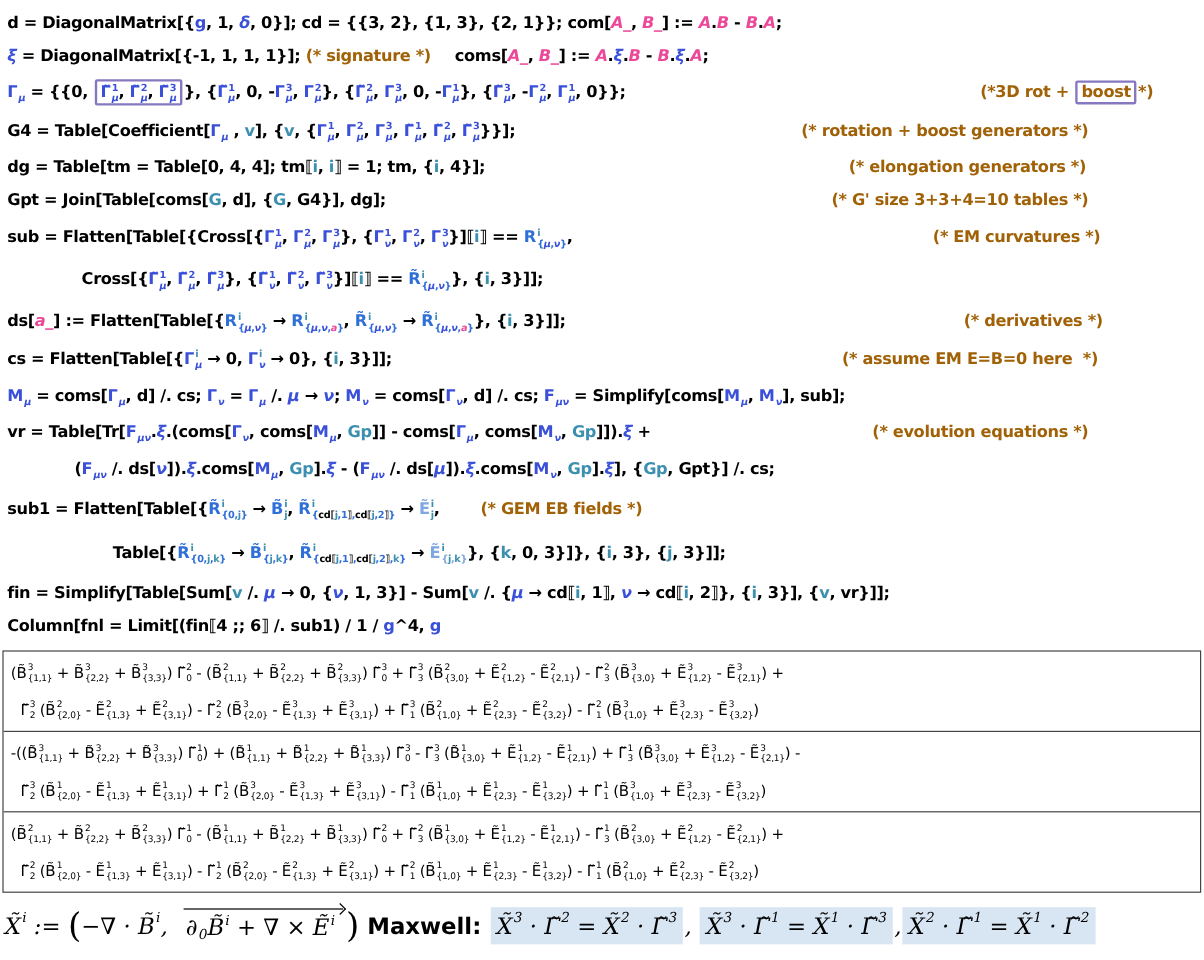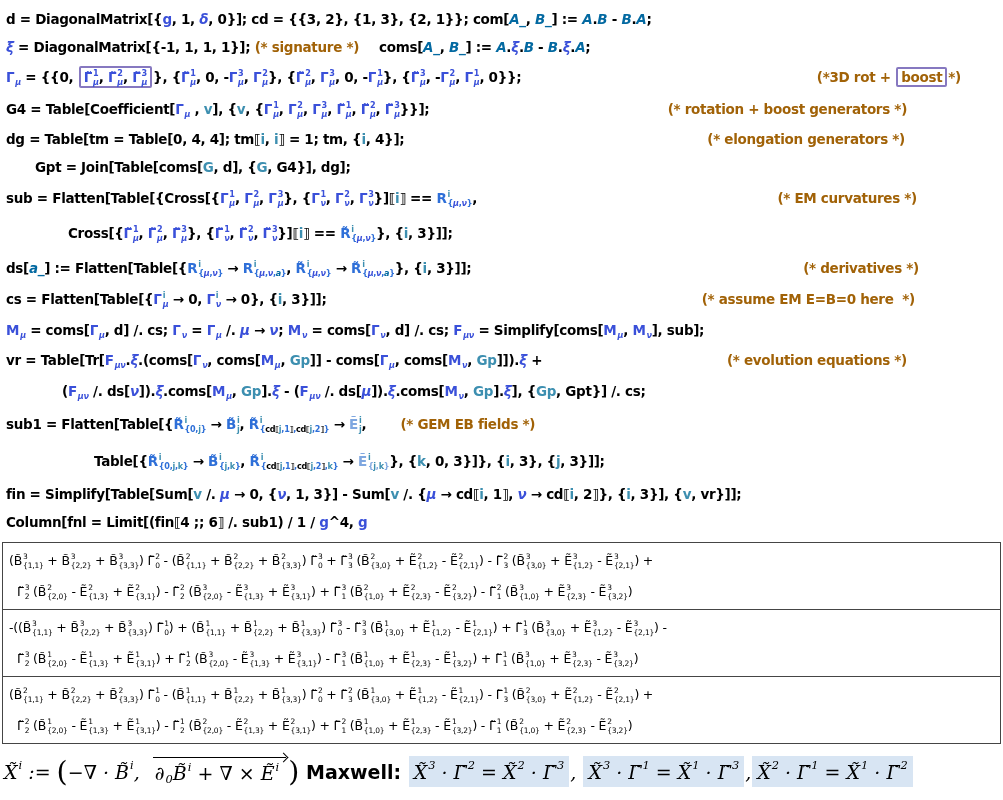--- a/index.html
+++ b/index.html
@@ -6,21 +6,21 @@
   .page{position:relative;width:1003px;height:760px;background:#fff;font-family:"DejaVu Sans",sans-serif;}
   .code{padding:5px 6px 0 6px;font-weight:bold;font-size:13.5px;letter-spacing:-0.3px;}
   .line{display:flex;align-items:center;white-space:pre;}
   .fill{flex:1 1 auto;min-width:6px;}
   .gap{flex:0 0 auto;}
   .c-k{color:#000;}
   .c-b{color:#3a50d9;}
   .c-B{color:#2e6fd8;}
   .c-e{color:#7fa7e0;}
   .c-bi{color:#3a50d9;font-style:italic;}
-  .c-g{color:#0369a1;font-style:italic;}
+  .c-g{color:#ec4899;font-style:italic;}
   .c-t{color:#3d8fb0;}
   .c-m{color:#a16207;}
   .c-mx{font-family:"DejaVu Sans",sans-serif;font-style:normal;font-weight:bold;color:#000000;}
   .c-big{font-size:1.5em;font-style:normal;font-weight:normal;}
   .box{display:inline-flex;align-items:center;border:2px solid #8678c0;border-radius:2px;padding:0 3px;margin:0 1px;}
   .sc{display:inline-flex;align-items:center;}
   .stk{display:inline-flex;flex-direction:column;justify-content:center;font-size:0.6em;line-height:1.05;margin-left:1px;transform:translateY(0.5px);}
   .srow{display:flex;height:1.1em;align-items:center;}
   .outwrap{margin:6px 2px 0 2px;border:1.2px solid #454545;font-weight:normal;font-size:12.5px;letter-spacing:-0.2px;}
   .orow{padding:2px 6px;border-bottom:1.2px solid #454545;}
@@ -34,21 +34,21 @@
 </head>
 <body>
 
 <div class="page">
   <div class="code" id="code">
       <div class="line" style="height: 28px;"><span class="c-k">d = DiagonalMatrix[{</span><span class="c-b">g</span><span class="c-k">, 1, </span><span class="c-bi">δ</span><span class="c-k">, 0}]; cd = {{3, 2}, {1, 3}, {2, 1}}; com[</span><span class="c-g">A_</span><span class="c-k">, </span><span class="c-g">B_</span><span class="c-k">] := </span><span class="c-g">A</span><span class="c-k">.</span><span class="c-g">B</span><span class="c-k"> - </span><span class="c-g">B</span><span class="c-k">.</span><span class="c-g">A</span><span class="c-k">;</span></div>
       <div class="line" style="height: 28px;"><span class="c-bi">ξ</span><span class="c-k"> = DiagonalMatrix[{-1, 1, 1, 1}]; </span><span class="c-m">(* signature *)</span><span class="gap" style="flex: 0 0 20px;"></span><span class="c-k">coms[</span><span class="c-g">A_</span><span class="c-k">, </span><span class="c-g">B_</span><span class="c-k">] := </span><span class="c-g">A</span><span class="c-k">.</span><span class="c-bi">ξ</span><span class="c-k">.</span><span class="c-g">B</span><span class="c-k"> - </span><span class="c-g">B</span><span class="c-k">.</span><span class="c-bi">ξ</span><span class="c-k">.</span><span class="c-g">A</span><span class="c-k">;</span></div>
       <div class="line" style="height: 32px;"><span class="sc"><span class="c-b">Γ</span><span class="stk"><span class="srow"></span><span class="srow"><span class="c-bi">μ</span></span></span></span><span class="c-k"> = {{0, </span><span class="box"><span class="sc"><span class="c-b">Γ̃</span><span class="stk"><span class="srow"><span class="c-b">1</span></span><span class="srow"><span class="c-bi">μ</span></span></span></span><span class="c-k">, </span><span class="sc"><span class="c-b">Γ̃</span><span class="stk"><span class="srow"><span class="c-b">2</span></span><span class="srow"><span class="c-bi">μ</span></span></span></span><span class="c-k">, </span><span class="sc"><span class="c-b">Γ̃</span><span class="stk"><span class="srow"><span class="c-b">3</span></span><span class="srow"><span class="c-bi">μ</span></span></span></span></span><span class="c-k">}, {</span><span class="sc"><span class="c-b">Γ̃</span><span class="stk"><span class="srow"><span class="c-b">1</span></span><span class="srow"><span class="c-bi">μ</span></span></span></span><span class="c-k">, 0, -</span><span class="sc"><span class="c-b">Γ</span><span class="stk"><span class="srow"><span class="c-b">3</span></span><span class="srow"><span class="c-bi">μ</span></span></span></span><span class="c-k">, </span><span class="sc"><span class="c-b">Γ</span><span class="stk"><span class="srow"><span class="c-b">2</span></span><span class="srow"><span class="c-bi">μ</span></span></span></span><span class="c-k">}, {</span><span class="sc"><span class="c-b">Γ̃</span><span class="stk"><span class="srow"><span class="c-b">2</span></span><span class="srow"><span class="c-bi">μ</span></span></span></span><span class="c-k">, </span><span class="sc"><span class="c-b">Γ</span><span class="stk"><span class="srow"><span class="c-b">3</span></span><span class="srow"><span class="c-bi">μ</span></span></span></span><span class="c-k">, 0, -</span><span class="sc"><span class="c-b">Γ</span><span class="stk"><span class="srow"><span class="c-b">1</span></span><span class="srow"><span class="c-bi">μ</span></span></span></span><span class="c-k">}, {</span><span class="sc"><span class="c-b">Γ̃</span><span class="stk"><span class="srow"><span class="c-b">3</span></span><span class="srow"><span class="c-bi">μ</span></span></span></span><span class="c-k">, -</span><span class="sc"><span class="c-b">Γ</span><span class="stk"><span class="srow"><span class="c-b">2</span></span><span class="srow"><span class="c-bi">μ</span></span></span></span><span class="c-k">, </span><span class="sc"><span class="c-b">Γ</span><span class="stk"><span class="srow"><span class="c-b">1</span></span><span class="srow"><span class="c-bi">μ</span></span></span></span><span class="c-k">, 0}};</span><span class="fill"></span><span class="c-m">(*3D rot + </span><span class="box"><span class="c-m">boost</span></span><span class="c-m">*)</span><span class="gap" style="flex: 0 0 36px;"></span></div>
       <div class="line" style="height: 32px;"><span class="c-k">G4 = Table[Coefficient[</span><span class="sc"><span class="c-b">Γ</span><span class="stk"><span class="srow"></span><span class="srow"><span class="c-bi">μ</span></span></span></span><span class="c-k"> , </span><span class="c-t">v</span><span class="c-k">], {</span><span class="c-t">v</span><span class="c-k">, {</span><span class="sc"><span class="c-b">Γ</span><span class="stk"><span class="srow"><span class="c-b">1</span></span><span class="srow"><span class="c-bi">μ</span></span></span></span><span class="c-k">, </span><span class="sc"><span class="c-b">Γ</span><span class="stk"><span class="srow"><span class="c-b">2</span></span><span class="srow"><span class="c-bi">μ</span></span></span></span><span class="c-k">, </span><span class="sc"><span class="c-b">Γ</span><span class="stk"><span class="srow"><span class="c-b">3</span></span><span class="srow"><span class="c-bi">μ</span></span></span></span><span class="c-k">, </span><span class="sc"><span class="c-b">Γ̃</span><span class="stk"><span class="srow"><span class="c-b">1</span></span><span class="srow"><span class="c-bi">μ</span></span></span></span><span class="c-k">, </span><span class="sc"><span class="c-b">Γ̃</span><span class="stk"><span class="srow"><span class="c-b">2</span></span><span class="srow"><span class="c-bi">μ</span></span></span></span><span class="c-k">, </span><span class="sc"><span class="c-b">Γ̃</span><span class="stk"><span class="srow"><span class="c-b">3</span></span><span class="srow"><span class="c-bi">μ</span></span></span></span><span class="c-k">}}];</span><span class="fill"></span><span class="c-m">(* rotation + boost generators *)</span><span class="gap" style="flex: 0 0 90px;"></span></div>
       <div class="line" style="height: 28px;"><span class="c-k">dg = Table[tm = Table[0, 4, 4]; tm⟦</span><span class="c-t">i</span><span class="c-k">, </span><span class="c-t">i</span><span class="c-k">⟧ = 1; tm, {</span><span class="c-t">i</span><span class="c-k">, 4}];</span><span class="fill"></span><span class="c-m">(* elongation generators *)</span><span class="gap" style="flex: 0 0 92px;"></span></div>
-      <div class="line" style="height: 27px; margin-left: 29px;"><span class="c-k">Gpt = Join[Table[coms[</span><span class="c-t">G</span><span class="c-k">, d], {</span><span class="c-t">G</span><span class="c-k">, G4}], dg];</span><span class="fill"></span><span class="gap" style="flex: 0 0 90px;"></span></div>
+      <div class="line" style="height: 27px;"><span class="c-k">Gpt = Join[Table[coms[</span><span class="c-t">G</span><span class="c-k">, d], {</span><span class="c-t">G</span><span class="c-k">, G4}], dg];</span><span class="fill"></span><span class="c-m">(* G' size 3+3+4=10 tables *)</span><span class="gap" style="flex: 0 0 90px;"></span></div>
       <div class="line" style="height: 35px;"><span class="c-k">sub = Flatten[Table[{Cross[{</span><span class="sc"><span class="c-b">Γ</span><span class="stk"><span class="srow"><span class="c-b">1</span></span><span class="srow"><span class="c-bi">μ</span></span></span></span><span class="c-k">, </span><span class="sc"><span class="c-b">Γ</span><span class="stk"><span class="srow"><span class="c-b">2</span></span><span class="srow"><span class="c-bi">μ</span></span></span></span><span class="c-k">, </span><span class="sc"><span class="c-b">Γ</span><span class="stk"><span class="srow"><span class="c-b">3</span></span><span class="srow"><span class="c-bi">μ</span></span></span></span><span class="c-k">}, {</span><span class="sc"><span class="c-b">Γ</span><span class="stk"><span class="srow"><span class="c-b">1</span></span><span class="srow"><span class="c-bi">ν</span></span></span></span><span class="c-k">, </span><span class="sc"><span class="c-b">Γ</span><span class="stk"><span class="srow"><span class="c-b">2</span></span><span class="srow"><span class="c-bi">ν</span></span></span></span><span class="c-k">, </span><span class="sc"><span class="c-b">Γ</span><span class="stk"><span class="srow"><span class="c-b">3</span></span><span class="srow"><span class="c-bi">ν</span></span></span></span><span class="c-k">}]⟦</span><span class="c-t">i</span><span class="c-k">⟧ == </span><span class="sc"><span class="c-B">R</span><span class="stk"><span class="srow"><span class="c-t">i</span></span><span class="srow"><span class="c-B">{</span><span class="c-bi">μ</span><span class="c-B">,</span><span class="c-bi">ν</span><span class="c-B">}</span></span></span></span><span class="c-k">,</span><span class="fill"></span><span class="c-m">(* EM curvatures *)</span><span class="gap" style="flex: 0 0 80px;"></span></div>
       <div class="line" style="height: 36px;"><span class="gap" style="flex: 0 0 62px;"></span><span class="c-k">Cross[{</span><span class="sc"><span class="c-b">Γ̃</span><span class="stk"><span class="srow"><span class="c-b">1</span></span><span class="srow"><span class="c-bi">μ</span></span></span></span><span class="c-k">, </span><span class="sc"><span class="c-b">Γ̃</span><span class="stk"><span class="srow"><span class="c-b">2</span></span><span class="srow"><span class="c-bi">μ</span></span></span></span><span class="c-k">, </span><span class="sc"><span class="c-b">Γ̃</span><span class="stk"><span class="srow"><span class="c-b">3</span></span><span class="srow"><span class="c-bi">μ</span></span></span></span><span class="c-k">}, {</span><span class="sc"><span class="c-b">Γ̃</span><span class="stk"><span class="srow"><span class="c-b">1</span></span><span class="srow"><span class="c-bi">ν</span></span></span></span><span class="c-k">, </span><span class="sc"><span class="c-b">Γ̃</span><span class="stk"><span class="srow"><span class="c-b">2</span></span><span class="srow"><span class="c-bi">ν</span></span></span></span><span class="c-k">, </span><span class="sc"><span class="c-b">Γ̃</span><span class="stk"><span class="srow"><span class="c-b">3</span></span><span class="srow"><span class="c-bi">ν</span></span></span></span><span class="c-k">}]⟦</span><span class="c-t">i</span><span class="c-k">⟧ == </span><span class="sc"><span class="c-B">R̃</span><span class="stk"><span class="srow"><span class="c-t">i</span></span><span class="srow"><span class="c-B">{</span><span class="c-bi">μ</span><span class="c-B">,</span><span class="c-bi">ν</span><span class="c-B">}</span></span></span></span><span class="c-k">}, {</span><span class="c-t">i</span><span class="c-k">, 3}]];</span></div>
       <div class="line" style="height: 33px;"><span class="c-k">ds[</span><span class="c-g">a_</span><span class="c-k">] := Flatten[Table[{</span><span class="sc"><span class="c-B">R</span><span class="stk"><span class="srow"><span class="c-t">i</span></span><span class="srow"><span class="c-B">{</span><span class="c-bi">μ</span><span class="c-B">,</span><span class="c-bi">ν</span><span class="c-B">}</span></span></span></span><span class="c-k"> → </span><span class="sc"><span class="c-B">R</span><span class="stk"><span class="srow"><span class="c-t">i</span></span><span class="srow"><span class="c-B">{</span><span class="c-bi">μ</span><span class="c-B">,</span><span class="c-bi">ν</span><span class="c-B">,</span><span class="c-g">a</span><span class="c-B">}</span></span></span></span><span class="c-k">, </span><span class="sc"><span class="c-B">R̃</span><span class="stk"><span class="srow"><span class="c-t">i</span></span><span class="srow"><span class="c-B">{</span><span class="c-bi">μ</span><span class="c-B">,</span><span class="c-bi">ν</span><span class="c-B">}</span></span></span></span><span class="c-k"> → </span><span class="sc"><span class="c-B">R̃</span><span class="stk"><span class="srow"><span class="c-t">i</span></span><span class="srow"><span class="c-B">{</span><span class="c-bi">μ</span><span class="c-B">,</span><span class="c-bi">ν</span><span class="c-B">,</span><span class="c-g">a</span><span class="c-B">}</span></span></span></span><span class="c-k">}, {</span><span class="c-t">i</span><span class="c-k">, 3}]];</span><span class="fill"></span><span class="c-m">(* derivatives *)</span><span class="gap" style="flex: 0 0 78px;"></span></div>
       <div class="line" style="height: 30px;"><span class="c-k">cs = Flatten[Table[{</span><span class="sc"><span class="c-b">Γ</span><span class="stk"><span class="srow"><span class="c-t">i</span></span><span class="srow"><span class="c-bi">μ</span></span></span></span><span class="c-k"> → 0, </span><span class="sc"><span class="c-b">Γ</span><span class="stk"><span class="srow"><span class="c-t">i</span></span><span class="srow"><span class="c-bi">ν</span></span></span></span><span class="c-k"> → 0}, {</span><span class="c-t">i</span><span class="c-k">, 3}]];</span><span class="fill"></span><span class="c-m">(* assume EM E=B=0 here  *)</span><span class="gap" style="flex: 0 0 82px;"></span></div>
       <div class="line" style="height: 31px;"><span class="sc"><span class="c-b">M</span><span class="stk"><span class="srow"></span><span class="srow"><span class="c-bi">μ</span></span></span></span><span class="c-k"> = coms[</span><span class="sc"><span class="c-b">Γ</span><span class="stk"><span class="srow"></span><span class="srow"><span class="c-bi">μ</span></span></span></span><span class="c-k">, d] /. cs; </span><span class="sc"><span class="c-b">Γ</span><span class="stk"><span class="srow"></span><span class="srow"><span class="c-bi">ν</span></span></span></span><span class="c-k"> = </span><span class="sc"><span class="c-b">Γ</span><span class="stk"><span class="srow"></span><span class="srow"><span class="c-bi">μ</span></span></span></span><span class="c-k"> /. </span><span class="c-bi">μ</span><span class="c-k"> → </span><span class="c-bi">ν</span><span class="c-k">; </span><span class="sc"><span class="c-b">M</span><span class="stk"><span class="srow"></span><span class="srow"><span class="c-bi">ν</span></span></span></span><span class="c-k"> = coms[</span><span class="sc"><span class="c-b">Γ</span><span class="stk"><span class="srow"></span><span class="srow"><span class="c-bi">ν</span></span></span></span><span class="c-k">, d] /. cs; </span><span class="sc"><span class="c-b">F</span><span class="stk"><span class="srow"></span><span class="srow"><span class="c-bi">μ</span><span class="c-bi">ν</span></span></span></span><span class="c-k"> = Simplify[coms[</span><span class="sc"><span class="c-b">M</span><span class="stk"><span class="srow"></span><span class="srow"><span class="c-bi">μ</span></span></span></span><span class="c-k">, </span><span class="sc"><span class="c-b">M</span><span class="stk"><span class="srow"></span><span class="srow"><span class="c-bi">ν</span></span></span></span><span class="c-k">], sub];</span></div>
       <div class="line" style="height: 30px;"><span class="c-k">vr = Table[Tr[</span><span class="sc"><span class="c-b">F</span><span class="stk"><span class="srow"></span><span class="srow"><span class="c-bi">μ</span><span class="c-bi">ν</span></span></span></span><span class="c-k">.</span><span class="c-bi">ξ</span><span class="c-k">.(coms[</span><span class="sc"><span class="c-b">Γ</span><span class="stk"><span class="srow"></span><span class="srow"><span class="c-bi">ν</span></span></span></span><span class="c-k">, coms[</span><span class="sc"><span class="c-b">M</span><span class="stk"><span class="srow"></span><span class="srow"><span class="c-bi">μ</span></span></span></span><span class="c-k">, </span><span class="c-t">Gp</span><span class="c-k">]] - coms[</span><span class="sc"><span class="c-b">Γ</span><span class="stk"><span class="srow"></span><span class="srow"><span class="c-bi">μ</span></span></span></span><span class="c-k">, coms[</span><span class="sc"><span class="c-b">M</span><span class="stk"><span class="srow"></span><span class="srow"><span class="c-bi">ν</span></span></span></span><span class="c-k">, </span><span class="c-t">Gp</span><span class="c-k">]]).</span><span class="c-bi">ξ</span><span class="c-k"> + </span><span class="fill"></span><span class="c-m">(* evolution equations *)</span><span class="gap" style="flex: 0 0 90px;"></span></div>
       <div class="line" style="height: 31px;"><span class="gap" style="flex: 0 0 56px;"></span><span class="c-k">(</span><span class="sc"><span class="c-b">F</span><span class="stk"><span class="srow"></span><span class="srow"><span class="c-bi">μ</span><span class="c-bi">ν</span></span></span></span><span class="c-k"> /. ds[</span><span class="c-bi">ν</span><span class="c-k">]).</span><span class="c-bi">ξ</span><span class="c-k">.coms[</span><span class="sc"><span class="c-b">M</span><span class="stk"><span class="srow"></span><span class="srow"><span class="c-bi">μ</span></span></span></span><span class="c-k">, </span><span class="c-t">Gp</span><span class="c-k">].</span><span class="c-bi">ξ</span><span class="c-k"> - (</span><span class="sc"><span class="c-b">F</span><span class="stk"><span class="srow"></span><span class="srow"><span class="c-bi">μ</span><span class="c-bi">ν</span></span></span></span><span class="c-k"> /. ds[</span><span class="c-bi">μ</span><span class="c-k">]).</span><span class="c-bi">ξ</span><span class="c-k">.coms[</span><span class="sc"><span class="c-b">M</span><span class="stk"><span class="srow"></span><span class="srow"><span class="c-bi">ν</span></span></span></span><span class="c-k">, </span><span class="c-t">Gp</span><span class="c-k">].</span><span class="c-bi">ξ</span><span class="c-k">], {</span><span class="c-t">Gp</span><span class="c-k">, Gpt}] /. cs;</span></div>
       <div class="line" style="height: 36px;"><span class="c-k">sub1 = Flatten[Table[{</span><span class="sc"><span class="c-B">R̃</span><span class="stk"><span class="srow"><span class="c-t">i</span></span><span class="srow"><span class="c-B">{</span><span class="c-B">0</span><span class="c-B">,</span><span class="c-t">j</span><span class="c-B">}</span></span></span></span><span class="c-k"> → </span><span class="sc"><span class="c-B">B̃</span><span class="stk"><span class="srow"><span class="c-t">i</span></span><span class="srow"><span class="c-t">j</span></span></span></span><span class="c-k">, </span><span class="sc"><span class="c-B">R̃</span><span class="stk"><span class="srow"><span class="c-t">i</span></span><span class="srow"><span class="c-B">{</span><span class="c-k">c</span><span class="c-k">d</span><span class="c-k">⟦</span><span class="c-t">j</span><span class="c-B">,</span><span class="c-B">1</span><span class="c-k">⟧</span><span class="c-B">,</span><span class="c-k">c</span><span class="c-k">d</span><span class="c-k">⟦</span><span class="c-t">j</span><span class="c-B">,</span><span class="c-B">2</span><span class="c-k">⟧</span><span class="c-B">}</span></span></span></span><span class="c-k"> → </span><span class="sc"><span class="c-e">Ẽ</span><span class="stk"><span class="srow"><span class="c-t">i</span></span><span class="srow"><span class="c-t">j</span></span></span></span><span class="c-k">,</span><span class="gap" style="flex: 0 0 34px;"></span><span class="c-m">(* GEM EB fields *)</span></div>
       <div class="line" style="height: 37px;"><span class="gap" style="flex: 0 0 88px;"></span><span class="c-k">Table[{</span><span class="sc"><span class="c-B">R̃</span><span class="stk"><span class="srow"><span class="c-t">i</span></span><span class="srow"><span class="c-B">{</span><span class="c-B">0</span><span class="c-B">,</span><span class="c-t">j</span><span class="c-B">,</span><span class="c-t">k</span><span class="c-B">}</span></span></span></span><span class="c-k"> → </span><span class="sc"><span class="c-B">B̃</span><span class="stk"><span class="srow"><span class="c-t">i</span></span><span class="srow"><span class="c-B">{</span><span class="c-t">j</span><span class="c-B">,</span><span class="c-t">k</span><span class="c-B">}</span></span></span></span><span class="c-k">, </span><span class="sc"><span class="c-B">R̃</span><span class="stk"><span class="srow"><span class="c-t">i</span></span><span class="srow"><span class="c-B">{</span><span class="c-k">c</span><span class="c-k">d</span><span class="c-k">⟦</span><span class="c-t">j</span><span class="c-B">,</span><span class="c-B">1</span><span class="c-k">⟧</span><span class="c-B">,</span><span class="c-k">c</span><span class="c-k">d</span><span class="c-k">⟦</span><span class="c-t">j</span><span class="c-B">,</span><span class="c-B">2</span><span class="c-k">⟧</span><span class="c-B">,</span><span class="c-t">k</span><span class="c-B">}</span></span></span></span><span class="c-k"> → </span><span class="sc"><span class="c-e">Ẽ</span><span class="stk"><span class="srow"><span class="c-t">i</span></span><span class="srow"><span class="c-e">{</span><span class="c-t">j</span><span class="c-e">,</span><span class="c-t">k</span><span class="c-e">}</span></span></span></span><span class="c-k">}, {</span><span class="c-t">k</span><span class="c-k">, 0, 3}]}, {</span><span class="c-t">i</span><span class="c-k">, 3}, {</span><span class="c-t">j</span><span class="c-k">, 3}]];</span></div>
       <div class="line" style="height: 29px;"><span class="c-k">fin = Simplify[Table[Sum[</span><span class="c-t">v</span><span class="c-k"> /. </span><span class="c-bi">μ</span><span class="c-k"> → 0, {</span><span class="c-bi">ν</span><span class="c-k">, 1, 3}] - Sum[</span><span class="c-t">v</span><span class="c-k"> /. {</span><span class="c-bi">μ</span><span class="c-k"> → cd⟦</span><span class="c-t">i</span><span class="c-k">, 1⟧, </span><span class="c-bi">ν</span><span class="c-k"> → cd⟦</span><span class="c-t">i</span><span class="c-k">, 2⟧}, {</span><span class="c-t">i</span><span class="c-k">, 3}], {</span><span class="c-t">v</span><span class="c-k">, vr}]];</span></div>

